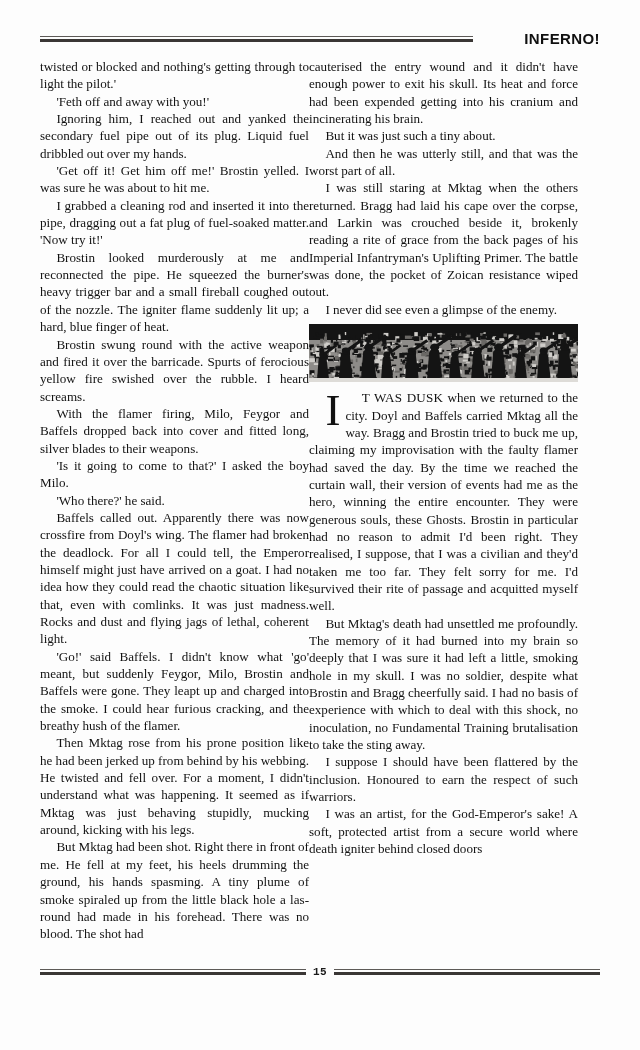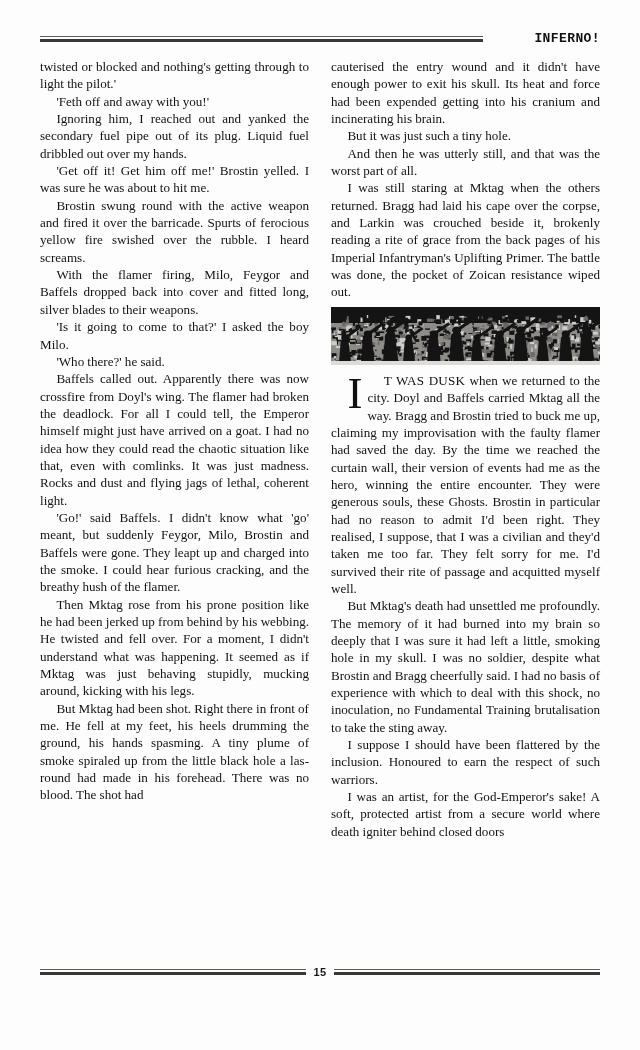--- a/index.html
+++ b/index.html
@@ -42,39 +42,38 @@
     background: #5d5a57;
   }
   .rule-double::after {
     content: "";
     position: absolute;
     left: 0; right: 0; top: 3px;
     height: 3px;
     background: #3a3735;
   }
   #header-title {
-    font-family: Liberation Mono, monospace;
+    font-family: Liberation Sans, sans-serif;
     font-weight: bold;
-    font-size: 13px;
+    font-size: 15px;
     letter-spacing: 0.4px;
     color: #101010;
     white-space: nowrap;
     padding-bottom: 2px;
     margin-left: 43px;
   }
 
   
   #columns {
     position: absolute;
     left: 40px;
     top: 58px;
     width: 560px;
     height: 890px;
     display: flex;
-    gap: 22px;
   }
   .column {
     width: 269px;
     font-size: 13.1px;
     line-height: 17.35px;
     text-align: justify;
     -webkit-hyphens: none;
     hyphens: none;
   }
   .column p {
@@ -143,21 +142,21 @@
     background: #5d5a57;
   }
   #footer .rule-seg::after {
     content: "";
     position: absolute;
     left: 0; right: 0; top: 3px;
     height: 3px;
     background: #3a3735;
   }
   #page-number {
-    font-family: Liberation Sans, sans-serif;
+    font-family: Liberation Mono, monospace;
     font-size: 11px;
     font-weight: bold;
     letter-spacing: 0.5px;
     color: #1a1a1a;
     white-space: nowrap;
     line-height: 1;
   }
 </style>
 </head>
 <body>
@@ -169,35 +168,38 @@
     <div id="header-title">INFERNO!</div>
   </div>
 
   <div id="columns">
 
     <div class="column" id="col-left">
         <p class="noindent">twisted or blocked and nothing's getting through to light the pilot.'</p>
         <p>'Feth off and away with you!'</p>
         <p>Ignoring him, I reached out and yanked the secondary fuel pipe out of its plug. Liquid fuel dribbled out over my hands.</p>
         <p>'Get off it! Get him off me!' Brostin yelled. I was sure he was about to hit me.</p>
+        <p>I grabbed a cleaning rod and inserted it into the pipe, dragging out a fat plug of fuel-soaked matter. 'Now try it!'</p>
+        <p>Brostin looked murderously at me and reconnected the pipe. He squeezed the burner's heavy trigger bar and a small fireball coughed out of the nozzle. The igniter flame suddenly lit up; a hard, blue finger of heat.</p>
         <p>Brostin swung round with the active weapon and fired it over the barricade. Spurts of ferocious yellow fire swished over the rubble. I heard screams.</p>
         <p>With the flamer firing, Milo, Feygor and Baffels dropped back into cover and fitted long, silver blades to their weapons.</p>
         <p>'Is it going to come to that?' I asked the boy Milo.</p>
         <p>'Who there?' he said.</p>
         <p>Baffels called out. Apparently there was now crossfire from Doyl's wing. The flamer had broken the deadlock. For all I could tell, the Emperor himself might just have arrived on a goat. I had no idea how they could read the chaotic situation like that, even with comlinks. It was just madness. Rocks and dust and flying jags of lethal, coherent light.</p>
         <p>'Go!' said Baffels. I didn't know what 'go' meant, but suddenly Feygor, Milo, Brostin and Baffels were gone. They leapt up and charged into the smoke. I could hear furious cracking, and the breathy hush of the flamer.</p>
         <p>Then Mktag rose from his prone position like he had been jerked up from behind by his webbing. He twisted and fell over. For a moment, I didn't understand what was happening. It seemed as if Mktag was just behaving stupidly, mucking around, kicking with his legs.</p>
         <p>But Mktag had been shot. Right there in front of me. He fell at my feet, his heels drumming the ground, his hands spasming. A tiny plume of smoke spiraled up from the little black hole a las-round had made in his forehead. There was no blood. The shot had</p>
       </div>
 
     <div class="column" id="col-right">
         <p class="noindent">cauterised the entry wound and it didn't have enough power to exit his skull. Its heat and force had been expended getting into his cranium and incinerating his brain.</p>
-        <p>But it was just such a tiny hole.</p>
+        <p>But it was just such a tiny about.</p>
         <p>And then he was utterly still, and that was the worst part of all.</p>
         <p>I was still staring at Mktag when the others returned. Bragg had laid his cape over the corpse, and Larkin was crouched beside it, brokenly reading a rite of grace from the back pages of his Imperial Infantryman's Uplifting Primer. The battle was done, the pocket of Zoican resistance wiped out.</p>
+        <p>I never did see even a glimpse of the enemy.</p>
         <div id="illustration" title="Black silhouette band of charging soldiers with rifles and bayonets over rubble">
           <svg width="269" height="58" viewBox="0 0 269 58">
             <rect x="0" y="0" width="269" height="58" fill="#8e8c89"></rect>
             <rect x="0" y="0" width="269" height="16" fill="#141414"></rect>
             <rect x="41.0" y="35.5" width="3.1" height="4.4" fill="#6a6865"></rect>
             <rect x="172.0" y="10.4" width="2.4" height="1.3" fill="#141414"></rect>
             <rect x="63.9" y="45.8" width="2.3" height="2.0" fill="#141414"></rect>
             <rect x="151.1" y="53.5" width="5.9" height="3.4" fill="#141414"></rect>
             <rect x="46.5" y="31.5" width="4.4" height="2.2" fill="#6a6865"></rect>
             <rect x="86.3" y="12.2" width="4.0" height="4.3" fill="#cfcdc9"></rect>

